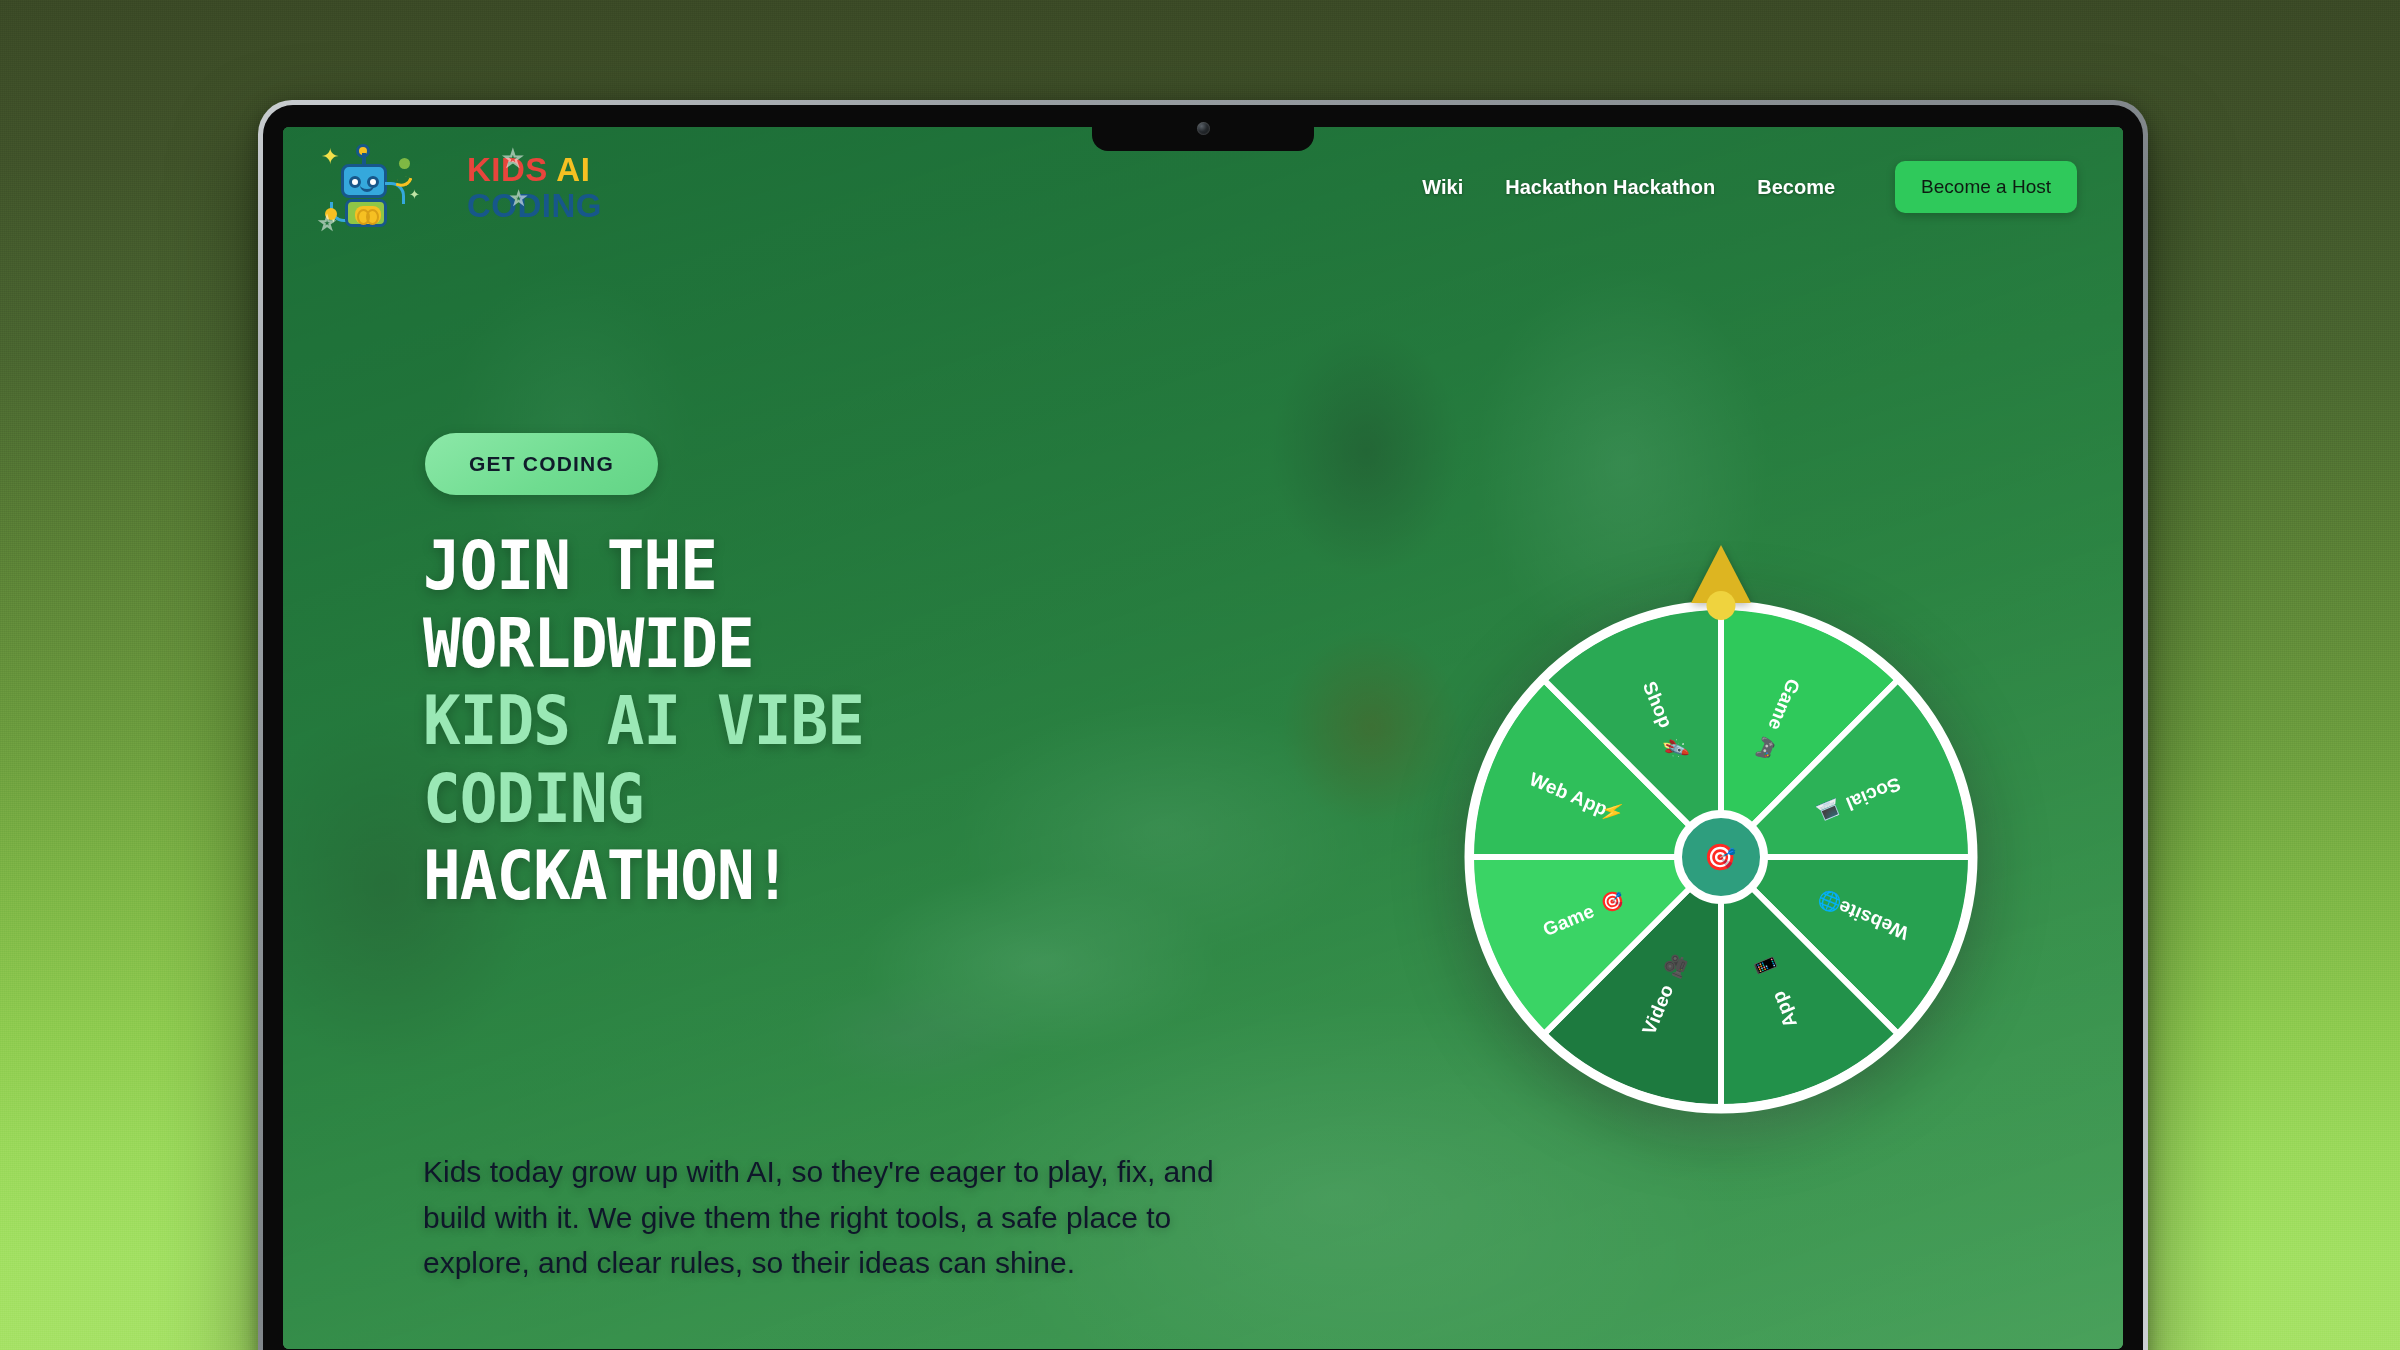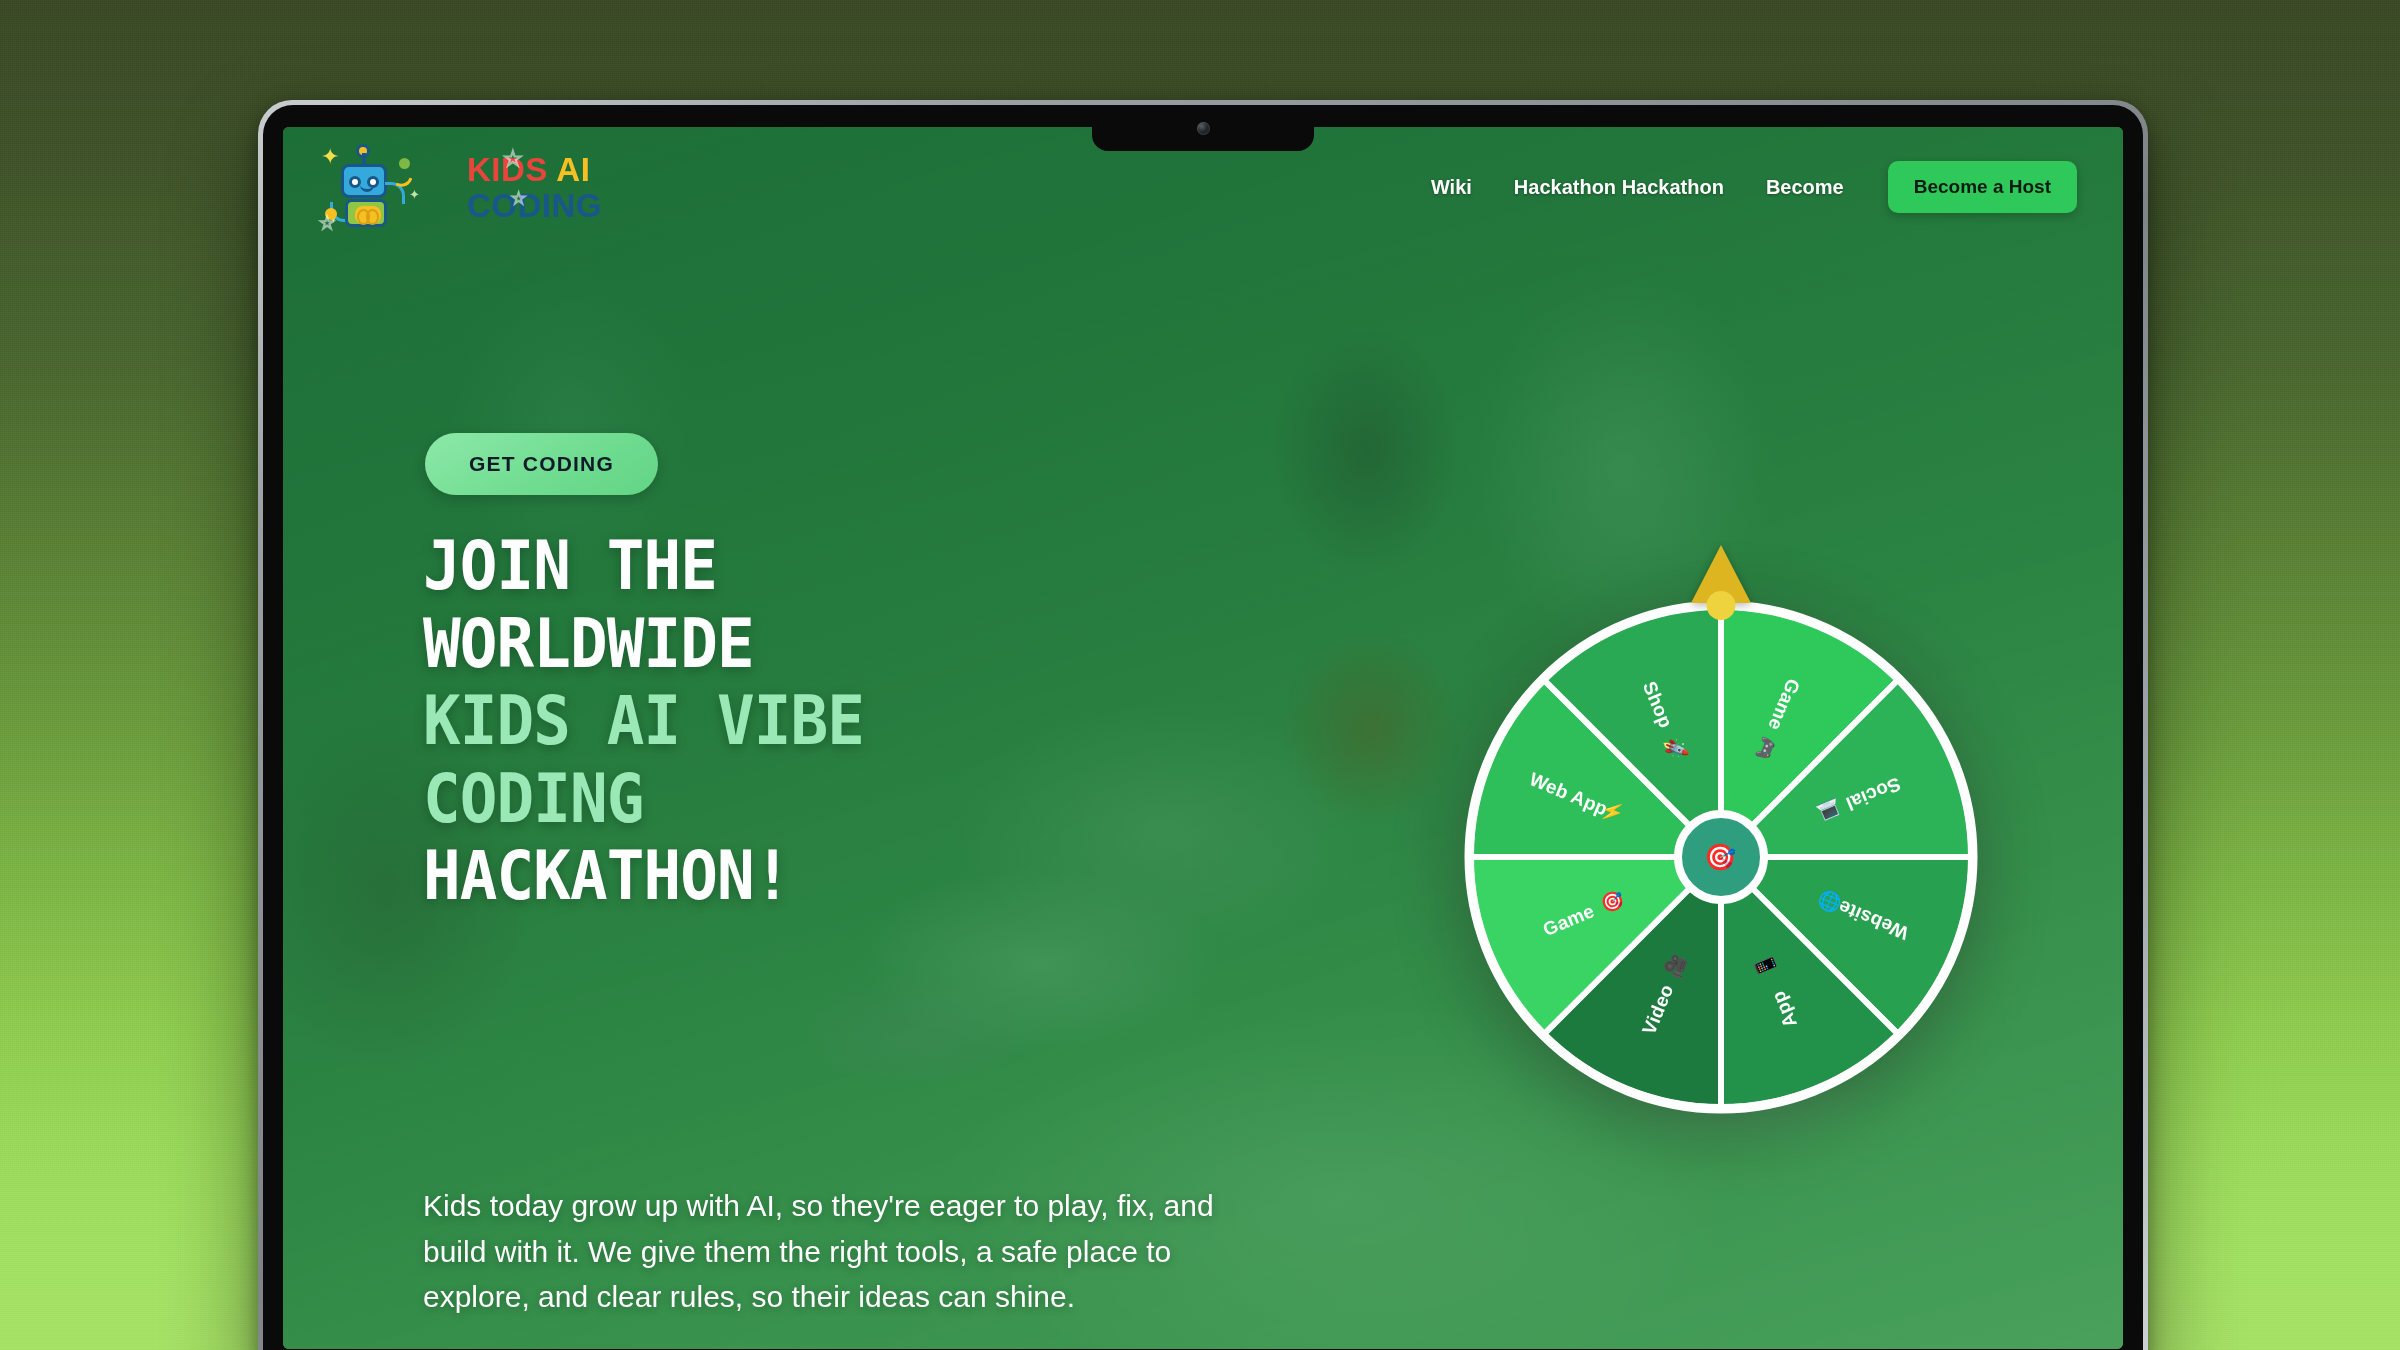--- a/index.html
+++ b/index.html
@@ -127,24 +127,24 @@
   .k-yellow { color:#f6c022; }
   .k-blue { color:#17578a; }
 
   #nav { display:flex; align-items:center; gap:14px; }
   .nav-link {
     color:#ffffff; font-size:20px; font-weight:700;
     text-decoration:none; padding:0 14px; white-space:nowrap;
     text-shadow:0 1px 3px rgba(0,0,0,.35);
   }
   #host-btn {
-    margin-left:16px;
+    margin-left:32px;
     background:#2fc95b;
     color:#0e1b12;
-    font-size:19px; font-weight:700;
+    font-size:19px; font-weight:400;
     border:none; border-radius:10px;
     padding:15px 26px;
     cursor:pointer;
     box-shadow:0 3px 10px rgba(0,0,0,.22);
     white-space:nowrap;
   }
 
   
   #hero { position:absolute; left:0; top:0; width:100%; height:100%; z-index:5; }
   #get-started {
@@ -166,23 +166,23 @@
     line-height:1.14;
     letter-spacing:-1px;
     text-shadow:0 3px 12px rgba(0,0,0,.25);
     transform:scaleX(.92);
     transform-origin:left top;
   }
   .hl-white { color:#ffffff; display:block; }
   .hl-mint  { color:#9ae8b5; display:block; }
 
   #lede {
-    position:absolute; left:140px; top:1056px;
+    position:absolute; left:140px; top:1022px;
     width:820px;
-    color:#ffffff;
+    color:#0f172a;
     font-size:30px;
     line-height:1.52;
     font-weight:400;
     text-shadow:0 2px 8px rgba(0,0,0,.28);
   }
 
   
   #wheel-wrap {
     position:absolute;
     left:1178px; top:470px;

